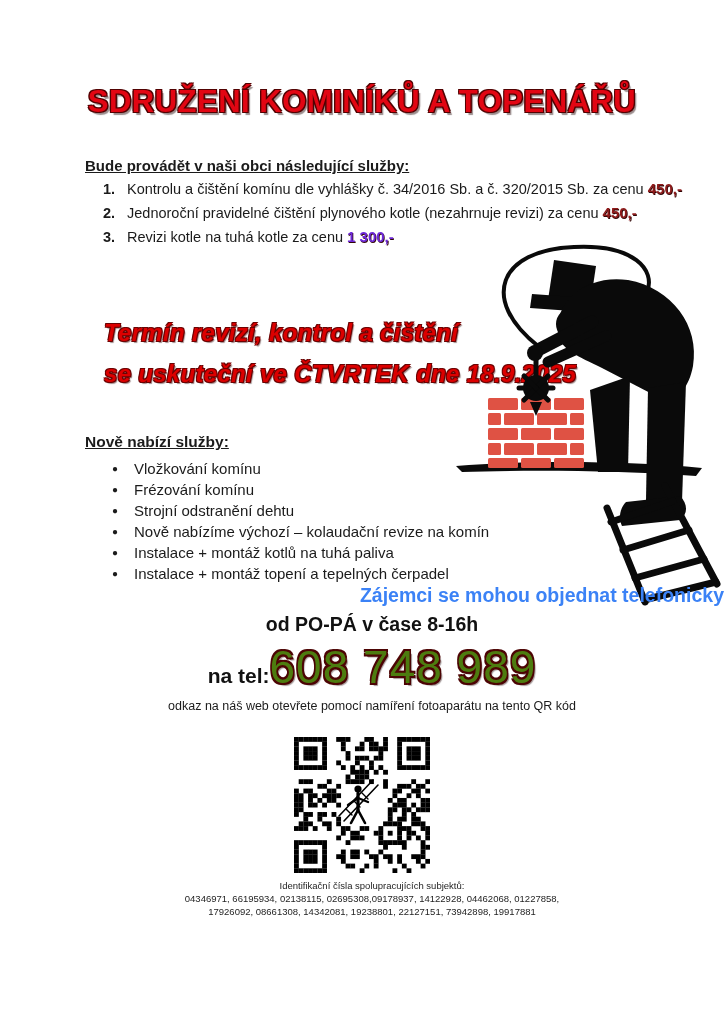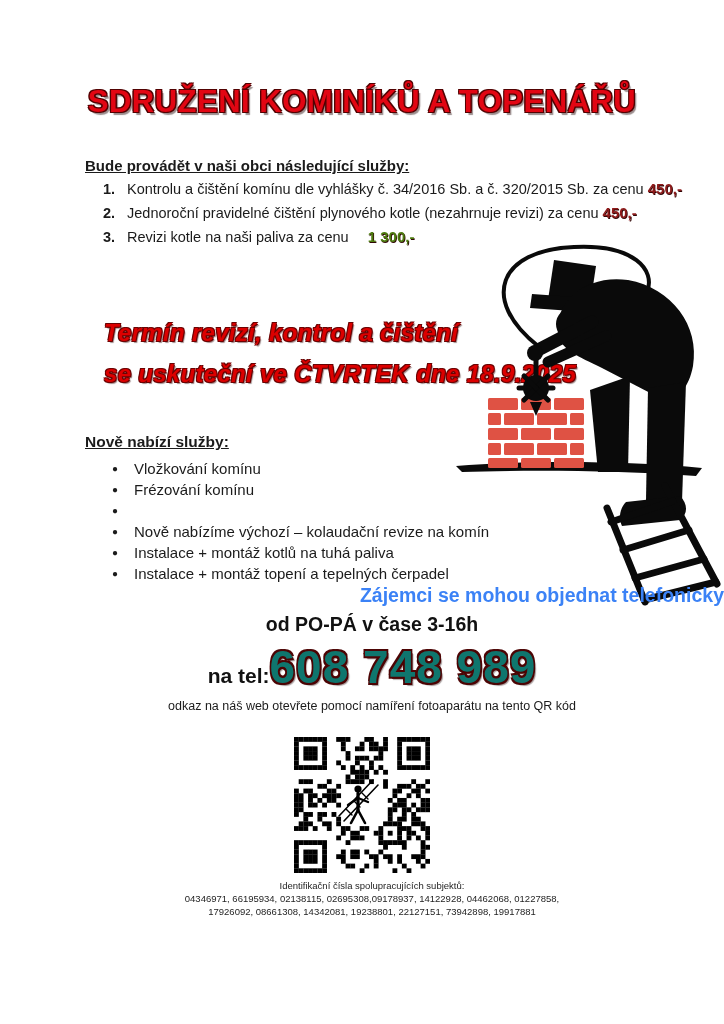--- a/index.html
+++ b/index.html
@@ -11,41 +11,41 @@
          text-shadow:-1.2px -1.2px 0 #520202,1.2px -1.2px 0 #520202,-1.2px 1.2px 0 #520202,
                      1.2px 1.2px 0 #520202,2.5px 2.5px 1px rgba(30,0,0,.45);}
 
   .svc-header{position:absolute;left:85px;top:157px;font-size:15px;font-weight:bold;
               text-decoration:underline;}
   .svc-list{position:absolute;left:103px;top:181px;width:580px;}
   .svc-row{display:flex;font-size:14.5px;line-height:16px;margin-bottom:8px;}
   .svc-num{font-weight:bold;width:24px;flex:0 0 24px;}
   .price{font-weight:bold;color:#8e1b1b;font-size:15px;
          text-shadow:.8px .8px 0 #300606;}
-  .price-dark{color:#4d7c0f;margin-left:15px;}
+  .price-dark{color:#6d28d9;}
 
   .date-notice{position:absolute;left:88px;top:312px;font-size:24px;font-weight:bold;
                font-style:italic;color:#dc0000;line-height:41px;letter-spacing:.3px;
                text-shadow:-1px -1px 0 #6b0303,1px -1px 0 #6b0303,-1px 1px 0 #6b0303,
                            1px 1px 0 #6b0303,1.8px 1.8px 1px rgba(40,0,0,.45);margin-left:16px;}
 
   .more-header{position:absolute;left:85px;top:433px;font-size:15.5px;font-weight:bold;
                text-decoration:underline;}
   .more-list{position:absolute;left:108px;top:458px;width:420px;}
   .more-row{display:flex;align-items:flex-start;font-size:15px;line-height:21px;}
   .dot{width:22px;flex:0 0 22px;font-size:10px;line-height:21px;text-align:left;padding-left:4px;}
 
   .contact1{position:absolute;top:584px;left:20px;width:704px;text-align:right;
             font-size:19.5px;font-weight:bold;color:#3b82f6;}
   .contact2{position:absolute;top:613px;left:20px;width:704px;text-align:center;
             font-size:19.5px;font-weight:bold;color:#111;}
   .tel-row{position:absolute;top:640px;left:20px;width:704px;display:flex;
            justify-content:center;align-items:baseline;gap:0;}
   .tel-label{font-size:21px;font-weight:bold;color:#111;}
-  .tel-number{font-size:46px;font-weight:bold;color:#0f766e;letter-spacing:1px;
+  .tel-number{font-size:46px;font-weight:normal;color:#4d7c0f;letter-spacing:1px;
               text-shadow:-1.6px -1.6px 0 #4c0404,1.6px -1.6px 0 #4c0404,
                           -1.6px 1.6px 0 #4c0404,1.6px 1.6px 0 #4c0404,
                           2.5px 2.5px 1px rgba(30,0,0,.4);}
   .qr-hint{position:absolute;top:699px;left:20px;width:704px;text-align:center;
            font-size:12.5px;color:#1b1b1b;}
 
   .qr-wrap{position:absolute;left:294px;top:737px;width:136px;height:136px;background:#fff;}
   .qr-wrap svg{display:block;}
 
   .illus{position:absolute;left:440px;top:240px;width:284px;height:370px;}
@@ -66,21 +66,21 @@
     <div class="svc-row">
       <span class="svc-num">1.</span>
       <span><span>Kontrolu a čištění komínu dle vyhlášky č. 34/2016 Sb. a č. 320/2015 Sb. za cenu </span><span class="price">450,-</span></span>
     </div>
     <div class="svc-row">
       <span class="svc-num">2.</span>
       <span><span>Jednoroční pravidelné čištění plynového kotle (nezahrnuje revizi) za cenu </span><span class="price">450,-</span></span>
     </div>
     <div class="svc-row">
       <span class="svc-num">3.</span>
-      <span><span>Revizi kotle na naši paliva za cenu </span><span class="price price-dark">1 300,-</span></span>
+      <span><span>Revizi kotle na tuhá kotle za cenu </span><span class="price price-dark">1 300,-</span></span>
     </div>
   </div>
 
   <div class="date-notice">
     <div>Termín revizí, kontrol a čištění</div>
     <div>se uskuteční ve ČTVRTEK dne 18.9.2025</div>
   </div>
 
   <svg class="illus" viewBox="0 0 284 370">
     <g fill="#0a0a0a" stroke="none">
@@ -156,37 +156,38 @@
     <div class="more-row">
       <span class="dot">●</span>
       <span>Vložkování komínu</span>
     </div>
     <div class="more-row">
       <span class="dot">●</span>
       <span>Frézování komínu</span>
     </div>
     <div class="more-row">
       <span class="dot">●</span>
+      <span>Strojní odstranění dehtu</span>
     </div>
     <div class="more-row">
       <span class="dot">●</span>
       <span>Nově nabízíme výchozí – kolaudační revize na komín</span>
     </div>
     <div class="more-row">
       <span class="dot">●</span>
       <span>Instalace + montáž kotlů na tuhá paliva</span>
     </div>
     <div class="more-row">
       <span class="dot">●</span>
       <span>Instalace + montáž topení a tepelných čerpadel</span>
     </div>
   </div>
 
   <div class="contact1">Zájemci se mohou objednat telefonicky</div>
-  <div class="contact2">od PO-PÁ v čase 3-16h</div>
+  <div class="contact2">od PO-PÁ v čase 8-16h</div>
 
   <div class="tel-row">
     <span class="tel-label">na tel:</span>
     <span class="tel-number">608 748 989</span>
   </div>
 
   <div class="qr-hint">odkaz na náš web otevřete pomocí namíření fotoaparátu na tento QR kód</div>
 
   <div class="qr-wrap">
     <svg id="qr-svg" width="136" height="136" viewBox="0 0 136 136">

